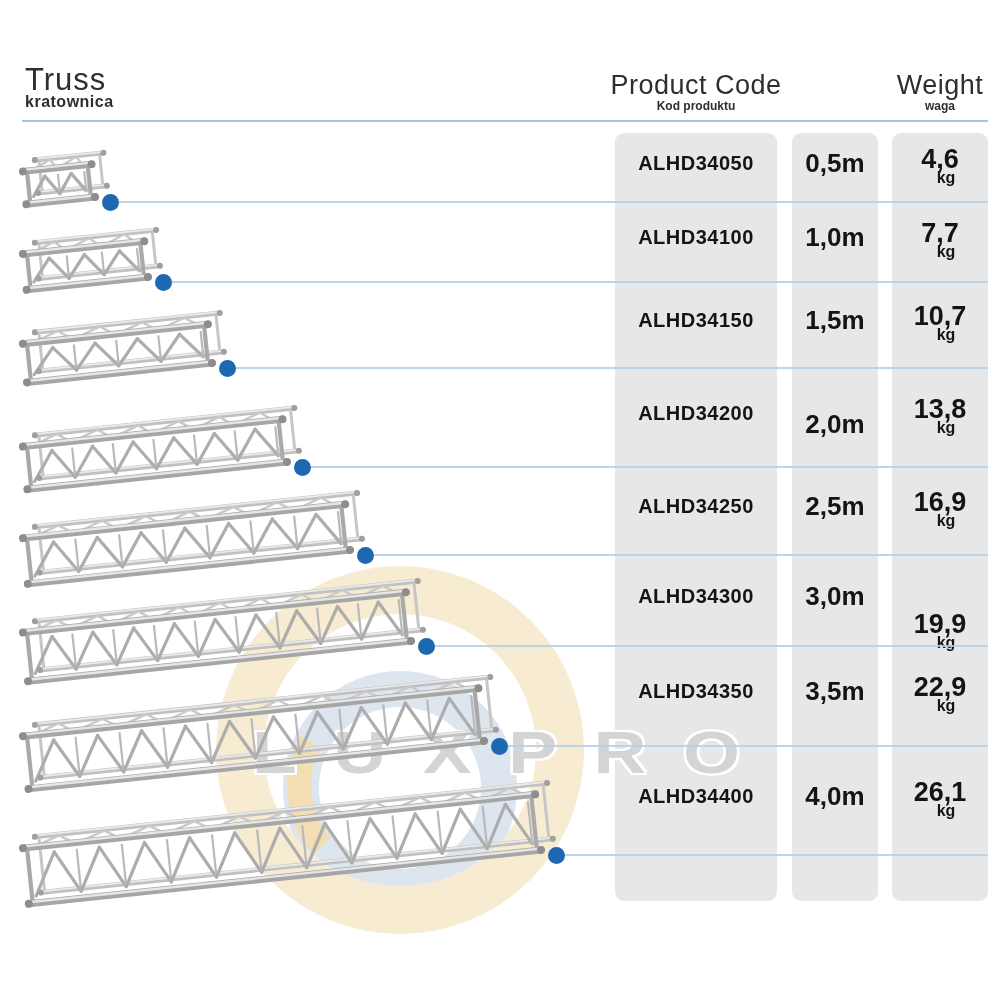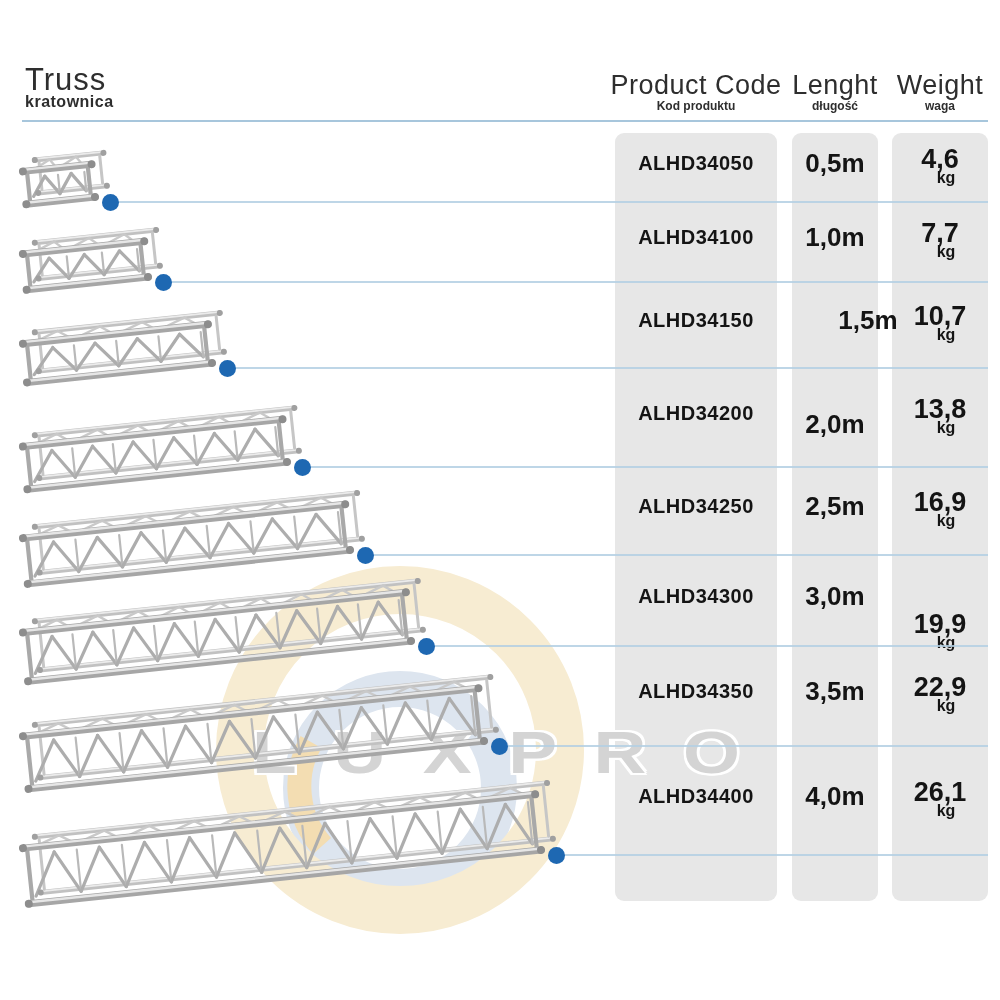--- a/index.html
+++ b/index.html
@@ -50,24 +50,20 @@
   <div class="abs title-block">
     <div class="title-main">Truss</div>
     <div class="title-sub">kratownica</div>
   </div>
 
   <div class="abs header-rule" style="background: rgb(167, 198, 220);"></div>
 
   <div class="abs col-head" style="left:608px;width:176px;">
     <div class="h-main">Product Code</div>
     <div class="h-sub">Kod produktu</div>
-  </div>
-  <div class="abs col-head" style="left:788px;width:94px;">
-    <div class="h-main">Lenght</div>
-    <div class="h-sub">długość</div>
   </div>
   <div class="abs col-head" style="left:888px;width:104px;">
     <div class="h-main">Weight</div>
     <div class="h-sub">waga</div>
   </div>
 
   <div class="abs tcol" style="left: 615px; width: 162px; background: rgb(231, 231, 231);"></div>
   <div class="abs tcol" style="left: 792px; width: 86px; background: rgb(231, 231, 231);"></div>
   <div class="abs tcol" style="left: 892px; width: 96px; background: rgb(231, 231, 231);"></div>
 
@@ -523,21 +519,21 @@
       <div class="abs dot" style="left: 155px; top: 274px; background: rgb(30, 104, 178);"></div>
       <div class="abs cell cell-code" style="left: 615px; width: 162px; top: 222px; height: 30px; line-height: 30px;">ALHD34100</div>
       <div class="abs cell cell-len" style="left: 792px; width: 86px; top: 222px; height: 30px; line-height: 30px;">1,0m</div>
       <div class="abs cell" style="left: 892px; width: 96px; top: 220px;">
         <div class="cell-w-num">7,7</div>
         <div class="cell-w-unit">kg</div>
       </div>
       <div class="abs leader" style="left: 227px; top: 367px; width: 761px; background: rgb(179, 207, 227); opacity: 0.85;"></div>
       <div class="abs dot" style="left: 219px; top: 360px; background: rgb(30, 104, 178);"></div>
       <div class="abs cell cell-code" style="left: 615px; width: 162px; top: 305px; height: 30px; line-height: 30px;">ALHD34150</div>
-      <div class="abs cell cell-len" style="left: 792px; width: 86px; top: 305px; height: 30px; line-height: 30px; padding-left: 33px;">1,5m</div>
+      <div class="abs cell cell-len" style="left: 792px; width: 86px; top: 305px; height: 30px; line-height: 30px;">1,5m</div>
       <div class="abs cell" style="left: 892px; width: 96px; top: 303px;">
         <div class="cell-w-num">10,7</div>
         <div class="cell-w-unit">kg</div>
       </div>
       <div class="abs leader" style="left: 302px; top: 466px; width: 686px; background: rgb(179, 207, 227); opacity: 0.85;"></div>
       <div class="abs dot" style="left: 294px; top: 459px; background: rgb(30, 104, 178);"></div>
       <div class="abs cell cell-code" style="left: 615px; width: 162px; top: 397.5px; height: 30px; line-height: 30px;">ALHD34200</div>
       <div class="abs cell cell-len" style="left: 792px; width: 86px; top: 409px; height: 30px; line-height: 30px;">2,0m</div>
       <div class="abs cell" style="left: 892px; width: 96px; top: 395.5px;">
         <div class="cell-w-num">13,8</div>

